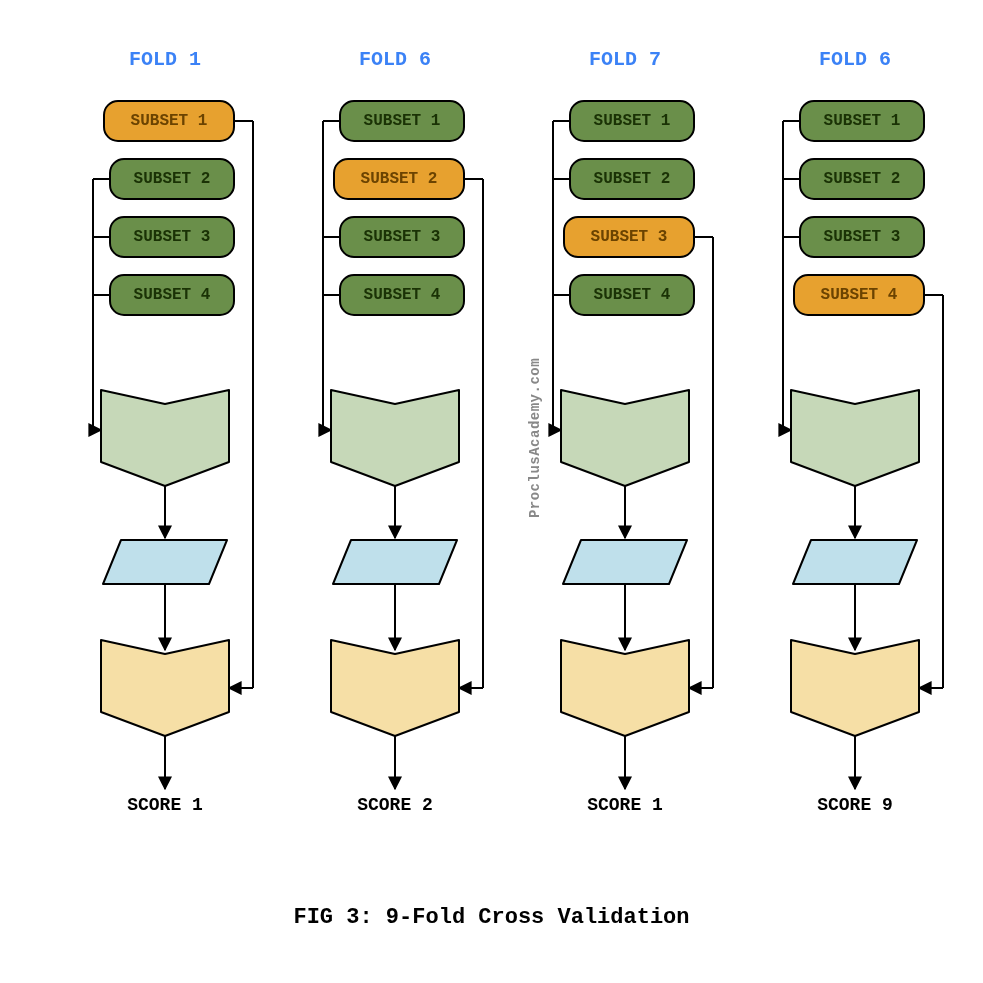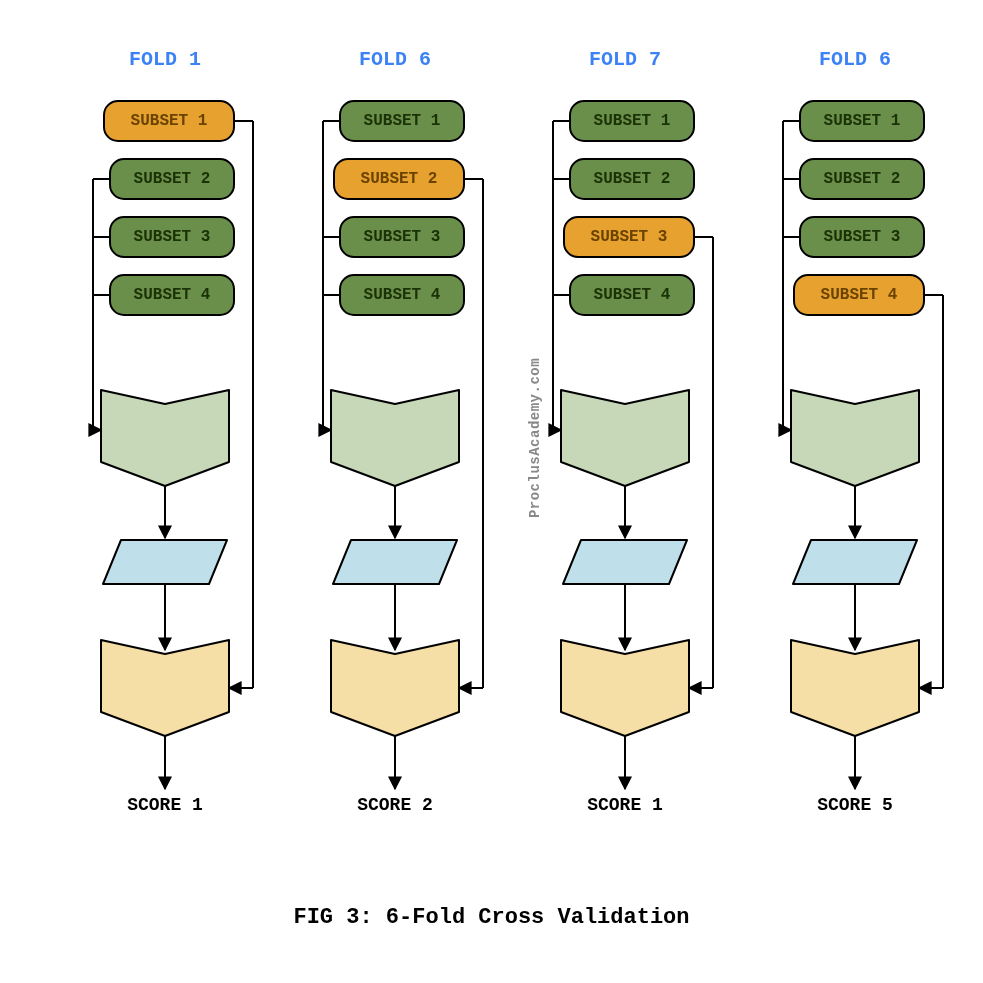--- a/index.html
+++ b/index.html
@@ -164,21 +164,21 @@
     <div class="subset test" style="left: 793px; top: 274px; width: 132px; background: rgb(231, 161, 47);">SUBSET 4</div>
     <div class="chev" style="left: 791px; top: 390px; width: 128px; height: 96px;">
       <div class="chev-label">TRAIN<br>MODEL 4</div>
     </div>
     <div class="para" style="left: 793px; top: 540px; width: 124px; height: 44px;">
       <div class="para-label">MODEL 4</div>
     </div>
     <div class="chev" style="left: 791px; top: 640px; width: 128px; height: 96px;">
       <div class="chev-label">EVALUATE<br>MODEL 4</div>
     </div>
-    <div class="score-label" style="left: 785px; top: 795px; width: 140px;">SCORE 5</div>
+    <div class="score-label" style="left: 785px; top: 795px; width: 140px;">SCORE 9</div>
     <svg class="overlay" viewBox="0 0 983 983">
       <defs>
   <marker id="arrow" viewBox="0 0 10 10" refX="9" refY="5" markerWidth="7" markerHeight="7" orient="auto-start-reverse">
     <path d="M 0 0 L 10 5 L 0 10 z" fill="#000"></path>
   </marker>
 </defs>
       <path d="M 101 390
                    L 165 404
                    L 229 390
                    L 229 462
@@ -292,15 +292,15 @@
       <line x1="799" y1="237" x2="783" y2="237" stroke="#000" stroke-width="2"></line>
       <line x1="783" y1="121" x2="783" y2="430" stroke="#000" stroke-width="2"></line>
       <line x1="783" y1="430" x2="791" y2="430" stroke="#000" stroke-width="2" marker-end="url(#arrow)"></line>
       <line x1="925" y1="295" x2="943" y2="295" stroke="#000" stroke-width="2"></line>
       <line x1="943" y1="295" x2="943" y2="688" stroke="#000" stroke-width="2"></line>
       <line x1="943" y1="688" x2="919" y2="688" stroke="#000" stroke-width="2" marker-end="url(#arrow)"></line>
       <line x1="855" y1="486" x2="855" y2="538" stroke="#000" stroke-width="2" marker-end="url(#arrow)"></line>
       <line x1="855" y1="584" x2="855" y2="650" stroke="#000" stroke-width="2" marker-end="url(#arrow)"></line>
       <line x1="855" y1="736" x2="855" y2="789" stroke="#000" stroke-width="2" marker-end="url(#arrow)"></line>
     </svg>
-    <div class="fig-caption" style="top: 905px; left: 0px;">FIG 3: 6-Fold Cross Validation</div>
+    <div class="fig-caption" style="top: 905px; left: 0px;">FIG 3: 9-Fold Cross Validation</div>
     <div class="watermark" style="left: 455px; top: 430px;">ProclusAcademy.com</div>
   </div>
 
 </body></html>

